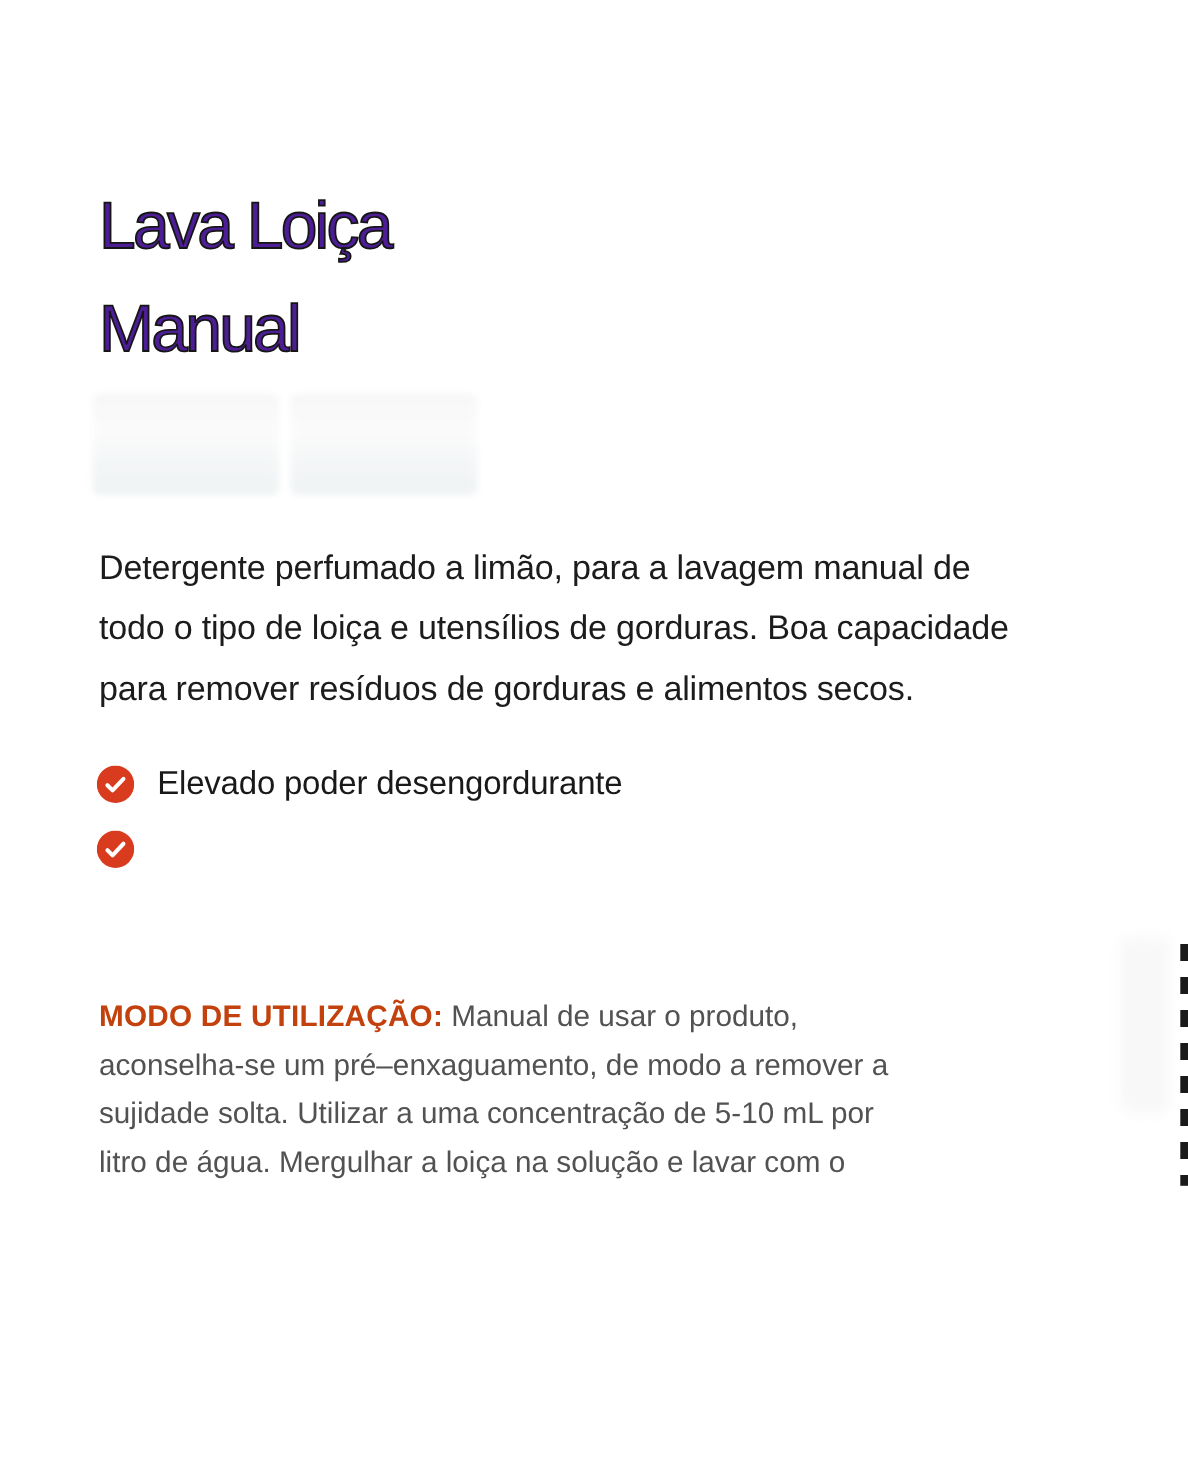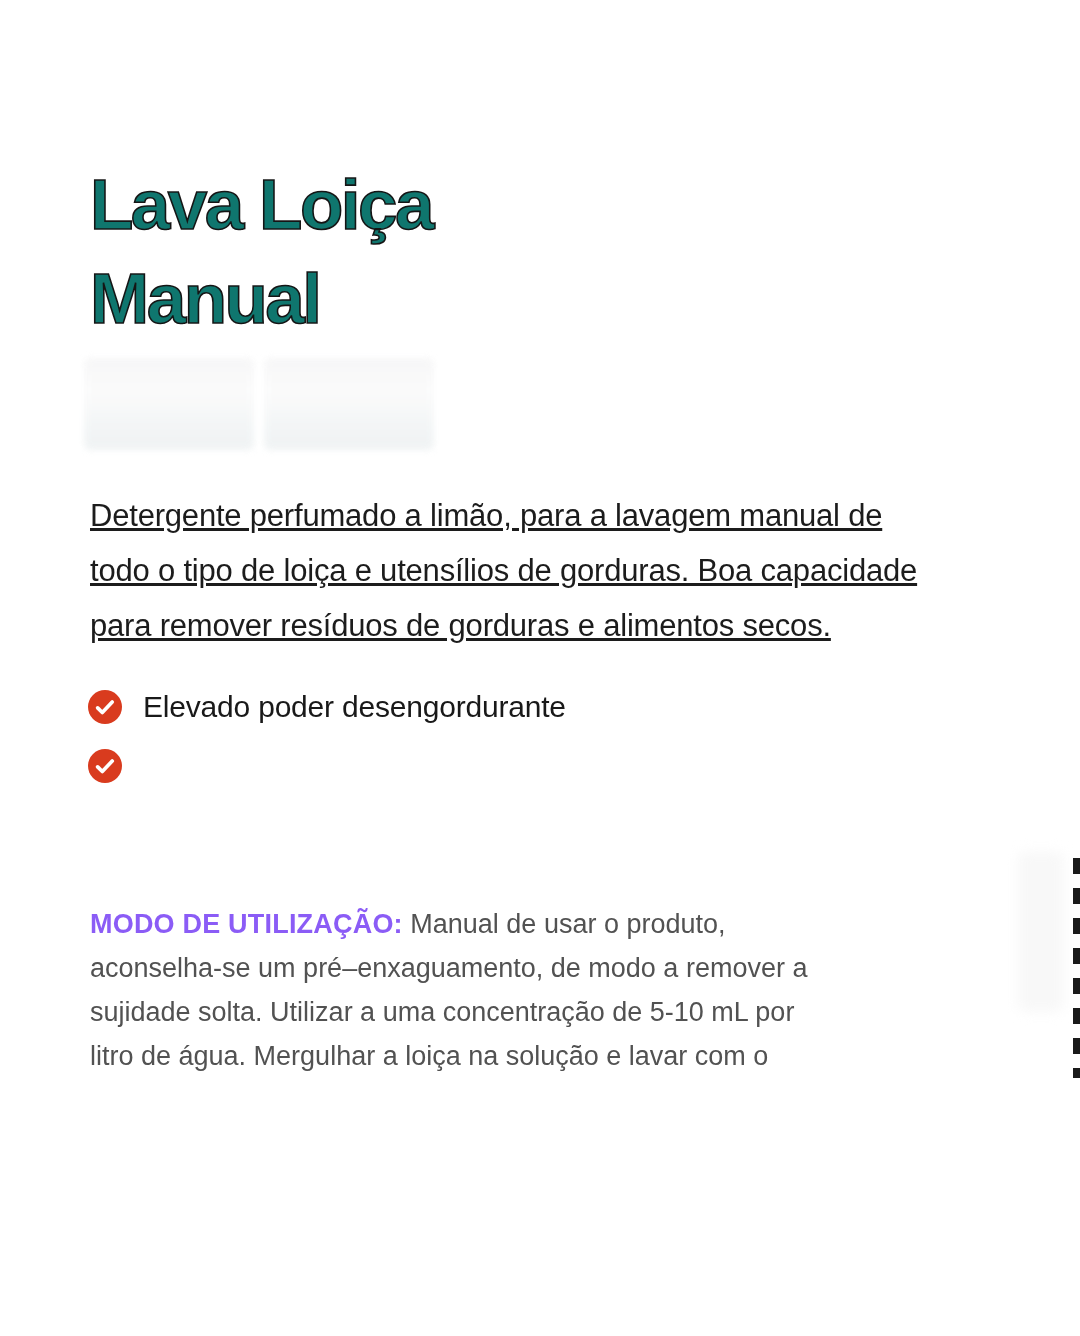--- a/index.html
+++ b/index.html
@@ -9,25 +9,25 @@
     background:#ffffff;
     font-family:"Liberation Sans", sans-serif;
     overflow:hidden;
     color:#1c1c1c;
   }
 
   
   .title {
     position:absolute;
     left:90px; top:158px;
-    font-size:71px;
+    font-size:60px;
     line-height:94px;
-    font-weight:700;
+    font-weight:400;
     letter-spacing:-2.5px;
-    color:#0f766e;
+    color:#4c1d95;
     -webkit-text-stroke:1.6px #151515;
   }
 
   
   .ghost {
     position:absolute;
     left:84px; top:358px;
     width:350px; height:92px;
     display:flex;
     gap:10px;
@@ -42,31 +42,30 @@
 
   
   .desc {
     position:absolute;
     left:90px; top:488px;
     font-size:31px;
     line-height:55px;
     letter-spacing:-0.2px;
     color:#1c1c1c;
     white-space:nowrap;
-    text-decoration:underline;
   }
 
   
   .benefits {
     position:absolute;
     left:88px; top:690px;
   }
   .benefit-row {
     display:flex;
-    align-items:flex-start;
+    align-items:flex-end;
     gap:21px;
     height:40px;
     margin-bottom:19px;
   }
   .check-icon {
     width:34px; height:34px;
     flex:0 0 34px;
     display:block;
   }
   .benefit-label {
@@ -80,21 +79,21 @@
   .usage {
     position:absolute;
     left:90px; top:902px;
     font-size:27px;
     line-height:44px;
     color:#525252;
     white-space:nowrap;
   }
   .usage strong {
     font-weight:bold;
-    color:#8b5cf6;
+    color:#c2410c;
     letter-spacing:0.2px;
   }
 
   
   .edge-ghost {
     position:absolute;
     right:16px; top:852px;
     width:46px; height:160px;
     background:#f8f8f8;
     border-radius:8px;

